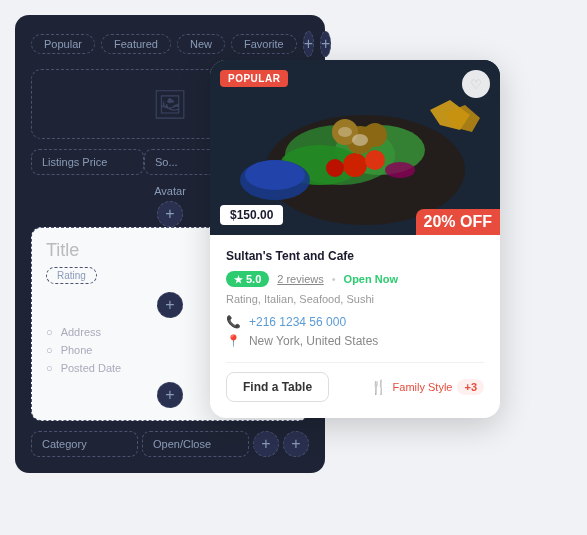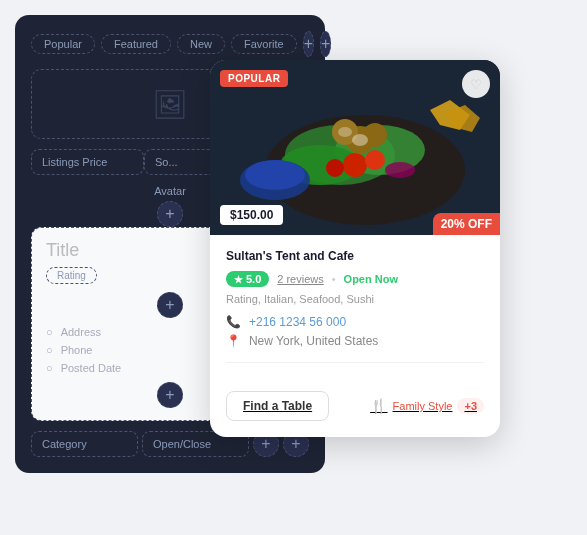--- a/index.html
+++ b/index.html
@@ -210,21 +210,21 @@
       padding: 3px 10px;
       border-radius: 4px;
     }
 
     .discount-badge {
       position: absolute;
       bottom: 0;
       right: 0;
       background: #e74c3c;
       color: #fff;
-      font-size: 12px;
+      font-size: 16px;
       font-weight: 700;
       padding: 4px 8px;
       border-radius: 8px 0 0 0;
       text-align: center;
     }
 
     .listing-body {
       padding: 14px 16px 16px;
     }
 
@@ -298,23 +298,22 @@
 
     .contact-text.location {
       color: #888;
     }
 
     .listing-footer {
       display: flex;
       align-items: center;
       justify-content: space-between;
       margin-top: 14px;
-      padding-top: 28px;
+      padding-top: 9px;
       border-top: 1px solid #f0f0f0;
-      text-decoration: underline;
     }
 
     .find-table-btn {
       background: #fff;
       border: 1.5px solid #ddd;
       border-radius: 8px;
       padding: 7px 16px;
       font-size: 12px;
       font-weight: 600;
       color: #333;

